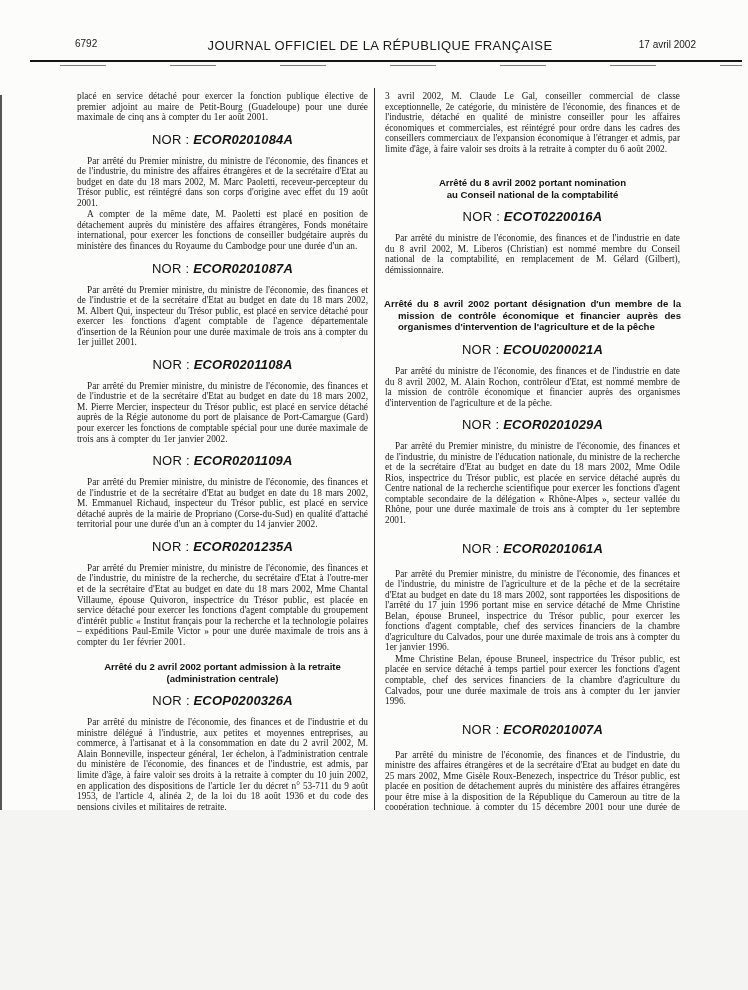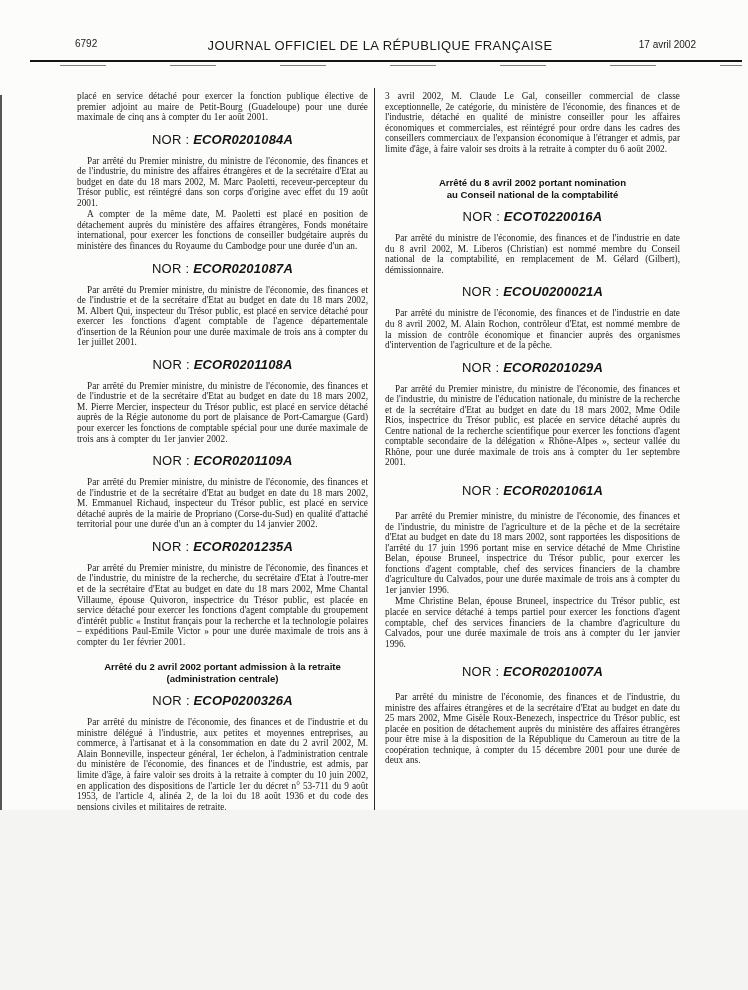--- a/index.html
+++ b/index.html
@@ -95,20 +95,21 @@
       <div class="nor"><span class="nor-label">NOR :</span> <span class="nor-code">ECOP0200307A</span></div>
       <p class="para indent">Par arrêté du ministre de l'économie, des finances et de l'industrie et du secrétaire d'Etat au commerce extérieur en date du</p>
     </div>
   <div class="col-divider"></div>
   <div class="col col-right">
       <p class="para">3 avril 2002, M. Claude Le Gal, conseiller commercial de classe exceptionnelle, 2e catégorie, du ministère de l'économie, des finances et de l'industrie, détaché en qualité de ministre conseiller pour les affaires économiques et commerciales, est réintégré pour ordre dans les cadres des conseillers commerciaux de l'expansion économique à l'étranger et admis, par limite d'âge, à faire valoir ses droits à la retraite à compter du 6 août 2002.</p>
       <h2 class="heading sp-lg">Arrêté du 8 avril 2002 portant nomination
 au Conseil national de la comptabilité</h2>
       <div class="nor"><span class="nor-label">NOR :</span> <span class="nor-code">ECOT0220016A</span></div>
       <p class="para indent">Par arrêté du ministre de l'économie, des finances et de l'industrie en date du 8 avril 2002, M. Liberos (Christian) est nommé membre du Conseil national de la comptabilité, en remplacement de M. Gélard (Gilbert), démissionnaire.</p>
+      <h2 class="heading heading-left sp-lg">Arrêté du 8 avril 2002 portant désignation d'un membre de la mission de contrôle économique et financier auprès des organismes d'intervention de l'agriculture et de la pêche</h2>
       <div class="nor"><span class="nor-label">NOR :</span> <span class="nor-code">ECOU0200021A</span></div>
       <p class="para indent">Par arrêté du ministre de l'économie, des finances et de l'industrie en date du 8 avril 2002, M. Alain Rochon, contrôleur d'Etat, est nommé membre de la mission de contrôle économique et financier auprès des organismes d'intervention de l'agriculture et de la pêche.</p>
       <div class="nor"><span class="nor-label">NOR :</span> <span class="nor-code">ECOR0201029A</span></div>
       <p class="para indent">Par arrêté du Premier ministre, du ministre de l'économie, des finances et de l'industrie, du ministre de l'éducation nationale, du ministre de la recherche et de la secrétaire d'Etat au budget en date du 18 mars 2002, Mme Odile Rios, inspectrice du Trésor public, est placée en service détaché auprès du Centre national de la recherche scientifique pour exercer les fonctions d'agent comptable secondaire de la délégation « Rhône-Alpes », secteur vallée du Rhône, pour une durée maximale de trois ans à compter du 1er septembre 2001.</p>
       <div class="nor sp-lg"><span class="nor-label">NOR :</span> <span class="nor-code">ECOR0201061A</span></div>
       <p class="para indent">Par arrêté du Premier ministre, du ministre de l'économie, des finances et de l'industrie, du ministre de l'agriculture et de la pêche et de la secrétaire d'Etat au budget en date du 18 mars 2002, sont rapportées les dispositions de l'arrêté du 17 juin 1996 portant mise en service détaché de Mme Christine Belan, épouse Bruneel, inspectrice du Trésor public, pour exercer les fonctions d'agent comptable, chef des services financiers de la chambre d'agriculture du Calvados, pour une durée maximale de trois ans à compter du 1er janvier 1996.</p>
       <p class="para indent">Mme Christine Belan, épouse Bruneel, inspectrice du Trésor public, est placée en service détaché à temps partiel pour exercer les fonctions d'agent comptable, chef des services financiers de la chambre d'agriculture du Calvados, pour une durée maximale de trois ans à compter du 1er janvier 1996.</p>
       <div class="nor sp-lg"><span class="nor-label">NOR :</span> <span class="nor-code">ECOR0201007A</span></div>
       <p class="para indent">Par arrêté du ministre de l'économie, des finances et de l'industrie, du ministre des affaires étrangères et de la secrétaire d'Etat au budget en date du 25 mars 2002, Mme Gisèle Roux-Benezech, inspectrice du Trésor public, est placée en position de détachement auprès du ministère des affaires étrangères pour être mise à la disposition de la République du Cameroun au titre de la coopération technique, à compter du 15 décembre 2001 pour une durée de deux ans.</p>
     </div>

